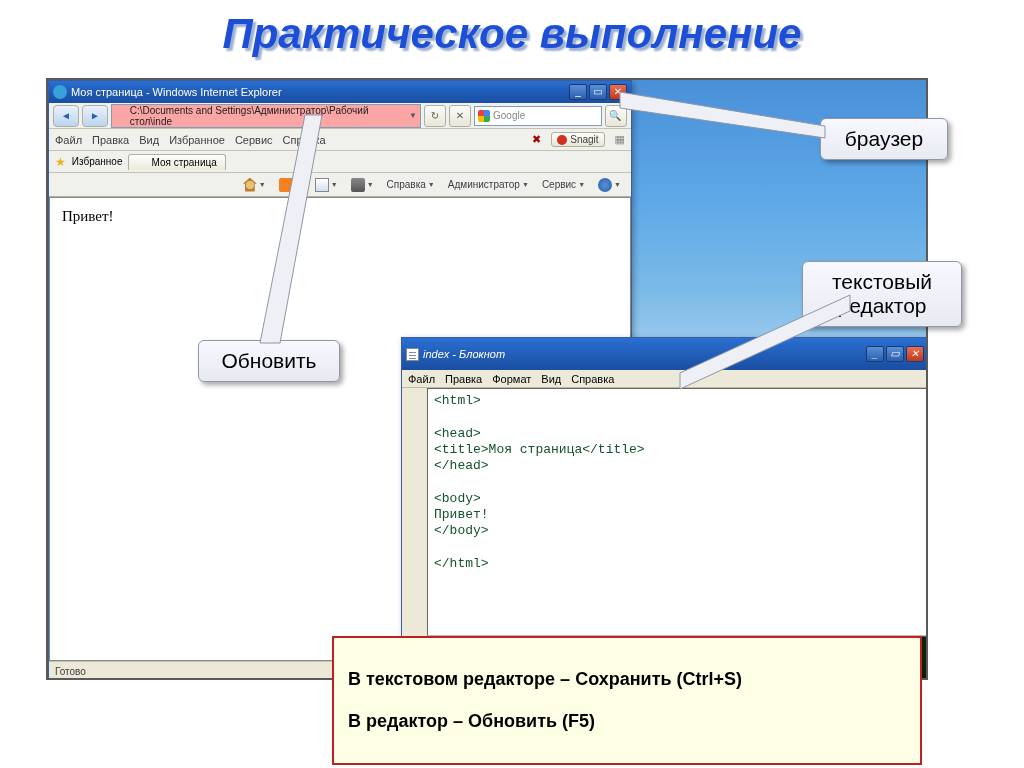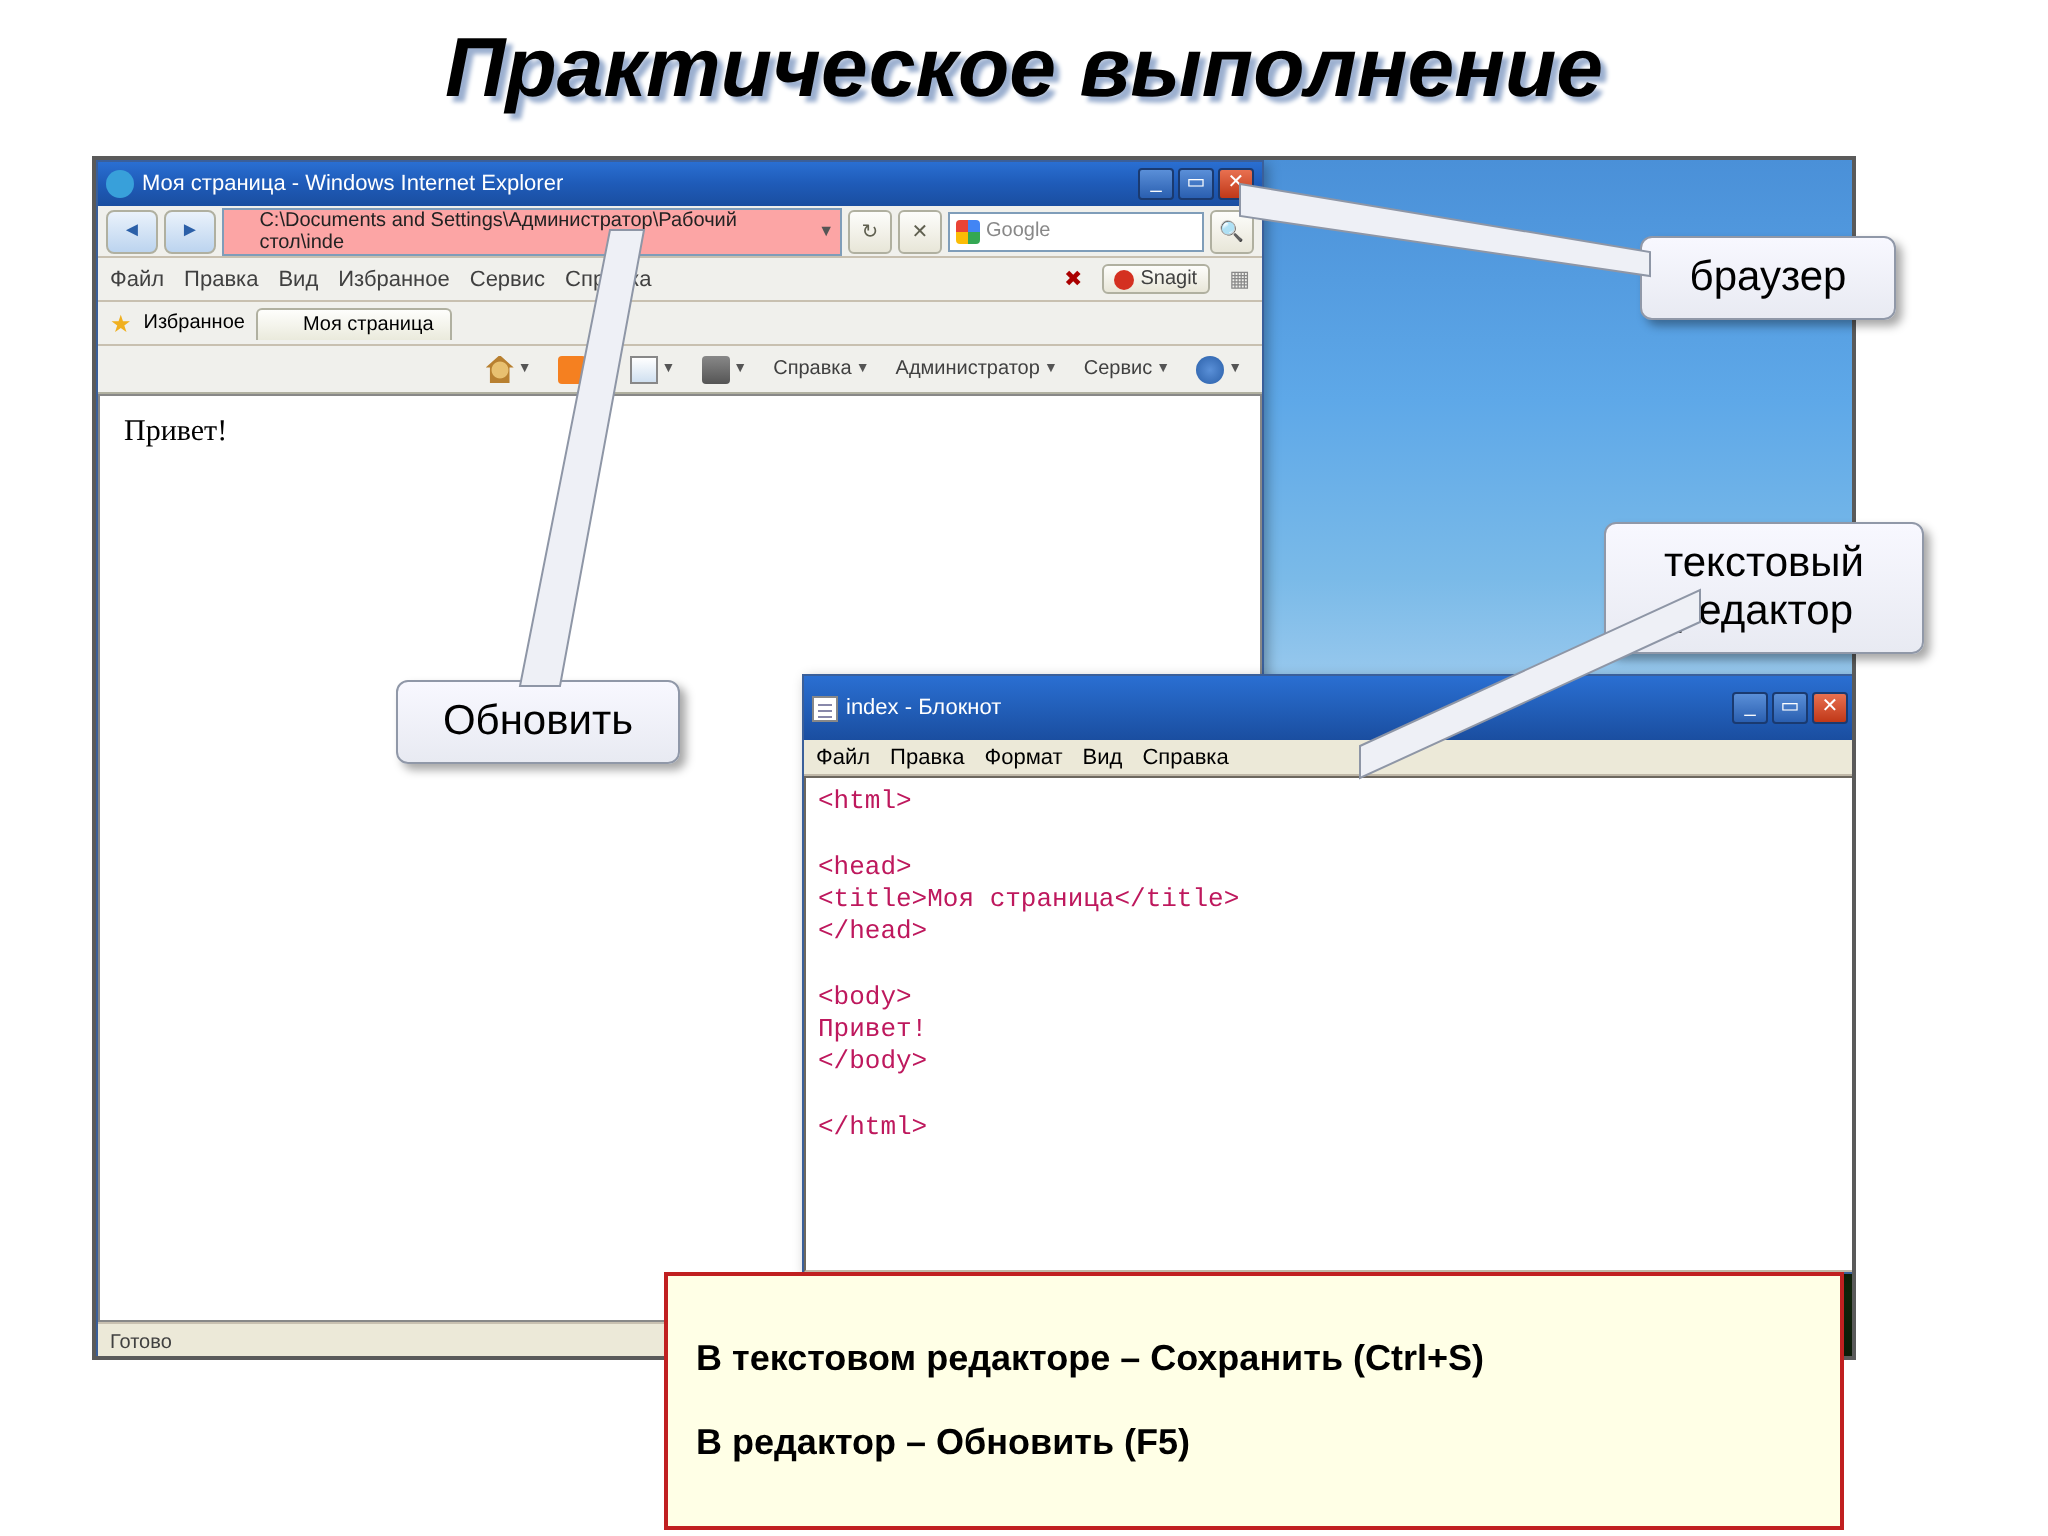--- a/index.html
+++ b/index.html
@@ -10,21 +10,21 @@
     position: relative;
     overflow: hidden;
   }
   .slide-title {
     position: absolute;
     top: 10px; left: 0; right: 0;
     text-align: center;
     font-size: 42px;
     font-weight: bold;
     font-style: italic;
-    color: #000000;
+    color: #1d4ed8;
     text-shadow: 3px 3px 2px #9cb0d0;
   }
   .desktop {
     position: absolute;
     left: 46px; top: 78px;
     width: 882px; height: 602px;
     border: 2px solid #5a5a5a;
     background: linear-gradient(to bottom,
       #4a90d8 0%, #5ea8e8 20%, #7abae8 35%,
       #a8d0f0 48%, #d0e8f8 50%,
@@ -172,33 +172,33 @@
     width:528px; height:300px;
     border:1px solid #3a5f9a;
     background:#ece9d8;
     box-shadow:2px 2px 6px rgba(0,0,0,.3);
     display:flex;flex-direction:column;
     font-size:11px;
   }
   .np-titlebar{
     height:20px;
     background:linear-gradient(to bottom,#2a6fd2,#1a4ea0);
-    color:#fff;display:flex;align-items:center;padding:16px 4px;font-size:11px;
+    color:#fff;display:flex;align-items:center;padding:16px 4px;font-size:11px;font-style:italic;
   }
   .np-icon{width:13px;height:13px;background:#fff;border:1px solid #888;margin-right:4px;position:relative;}
   .np-icon::after{content:'';position:absolute;left:2px;right:2px;top:3px;height:1px;background:#88a;box-shadow:0 3px 0 #88a,0 6px 0 #88a;}
   .np-menu{
     height:18px;background:#ece9d8;border-bottom:1px solid #c0b8a8;
     display:flex;align-items:center;gap:10px;padding:0 6px;font-size:11px;color:#000;
   }
   .np-body{
     flex:1;background:#fff;border:1px inset #c0b8a8;
     padding:4px 6px;
-    font-family:"Courier New",monospace;font-size:13px;color:#be185d;
-    white-space:pre;line-height:1.25;
+    font-family:"Courier New",monospace;font-size:13px;color:#14532d;
+    white-space:pre;line-height:1.25;margin-left:25px;
   }
 
   
   .callout{
     position:absolute;
     background:linear-gradient(#f8f8ff,#e8eaf2);
     border:1px solid #9098a8;
     border-radius:6px;
     padding:8px 18px;
     font-size:21px;color:#000;

